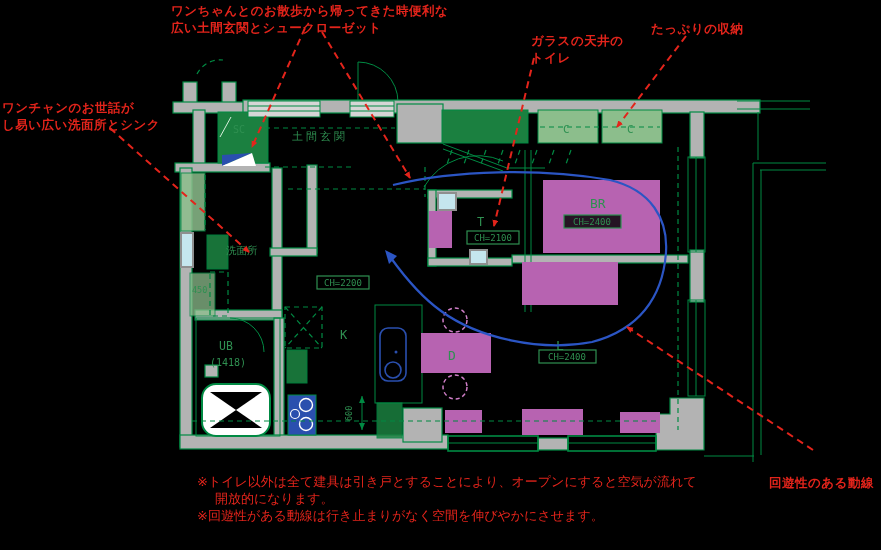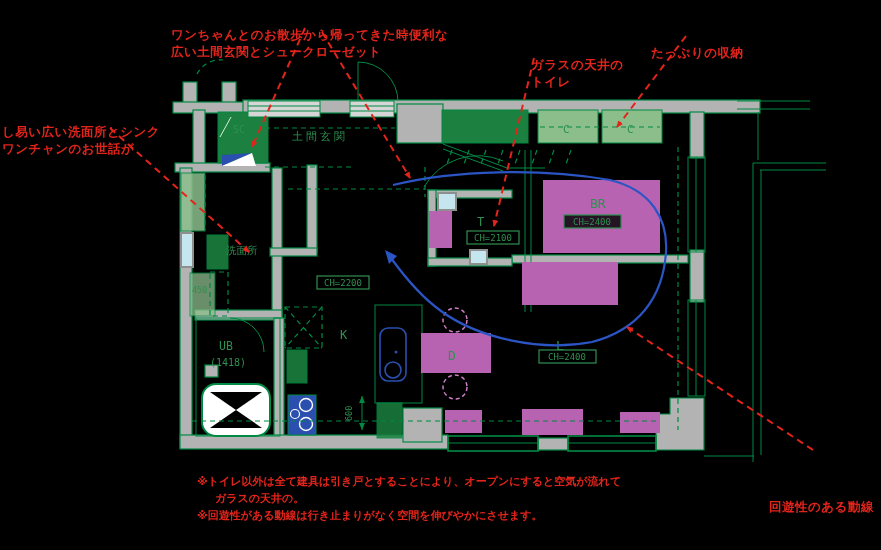--- a/index.html
+++ b/index.html
@@ -6,23 +6,23 @@
     --line-green:#008a43; --wall-gray:#b3b3b3; --dark-green:#1b8040;
     --light-green:#8cbe8c; --furniture-magenta:#b763b1; --chair-magenta:#cf7ec7;
     --fixture-cyan:#c5e6ee; --appliance-blue:#2a4fae; --route-blue:#2b55c4;
     --annotation-red:#e3241b; --label-green:#2f9051;
   }
   html,body{margin:0;padding:0;background:#000;}
   #stage{position:relative;width:881px;height:550px;background:#000;overflow:hidden;
          font-family:"DejaVu Sans","Liberation Sans",sans-serif;}
   #plan-svg{position:absolute;left:0;top:0;}
   .ann{position:absolute;color:var(--annotation-red);font-weight:bold;font-size:12.5px;
-       line-height:17px;white-space:nowrap;letter-spacing:.5px;margin-top:24px;}
+       line-height:17px;white-space:nowrap;letter-spacing:.5px;}
   .notes{position:absolute;left:197px;top:474px;color:var(--annotation-red);
-         font-weight:bold;font-size:11px;line-height:16.8px;white-space:nowrap;}
+         font-weight:normal;font-size:13px;line-height:16.8px;white-space:nowrap;}
   .notes .indent{margin-left:18px;}
   
   .wall{fill:var(--wall-gray);stroke:var(--line-green);stroke-width:1.2;}
   .gl{stroke:var(--line-green);fill:none;stroke-width:1.6;}
   .gl-thin{stroke:var(--line-green);fill:none;stroke-width:1;}
   .gdash{stroke:var(--line-green);fill:none;stroke-width:1.2;stroke-dasharray:5 4;}
   .mag{fill:var(--furniture-magenta);stroke:none;}
   .magd{stroke:var(--chair-magenta);fill:none;stroke-dasharray:4 3;stroke-width:1.5;}
   .cyanbox{fill:var(--fixture-cyan);stroke:#8f8f8f;stroke-width:2;}
   .blue{stroke:var(--appliance-blue);fill:none;stroke-width:1.6;}
@@ -249,24 +249,24 @@
 <div class="ann" style="left:171px;top:2px">
   <div>ワンちゃんとのお散歩から帰ってきた時便利な</div>
   <div>広い土間玄関とシュークローゼット</div>
 </div>
 <div class="ann" style="left:531px;top:32px">
   <div>ガラスの天井の</div>
   <div>トイレ</div>
 </div>
 <div class="ann" style="left:651px;top:20px">たっぷりの収納</div>
 <div class="ann" style="left:2px;top:99px">
+  <div>ワンチャンのお世話が</div>
   <div>し易い広い洗面所とシンク</div>
-  <div>ワンチャンのお世話が</div>
 </div>
 <div class="ann" style="left:769px;top:474px">回遊性のある動線</div>
 
 <div class="notes">
   <div>※トイレ以外は全て建具は引き戸とすることにより、オープンにすると空気が流れて</div>
-  <div class="indent">ガラスの天井の。</div>
+  <div class="indent">開放的になります。</div>
   <div>※回遊性がある動線は行き止まりがなく空間を伸びやかにさせます。</div>
 </div>
 
 </div>
 
 </body></html>

